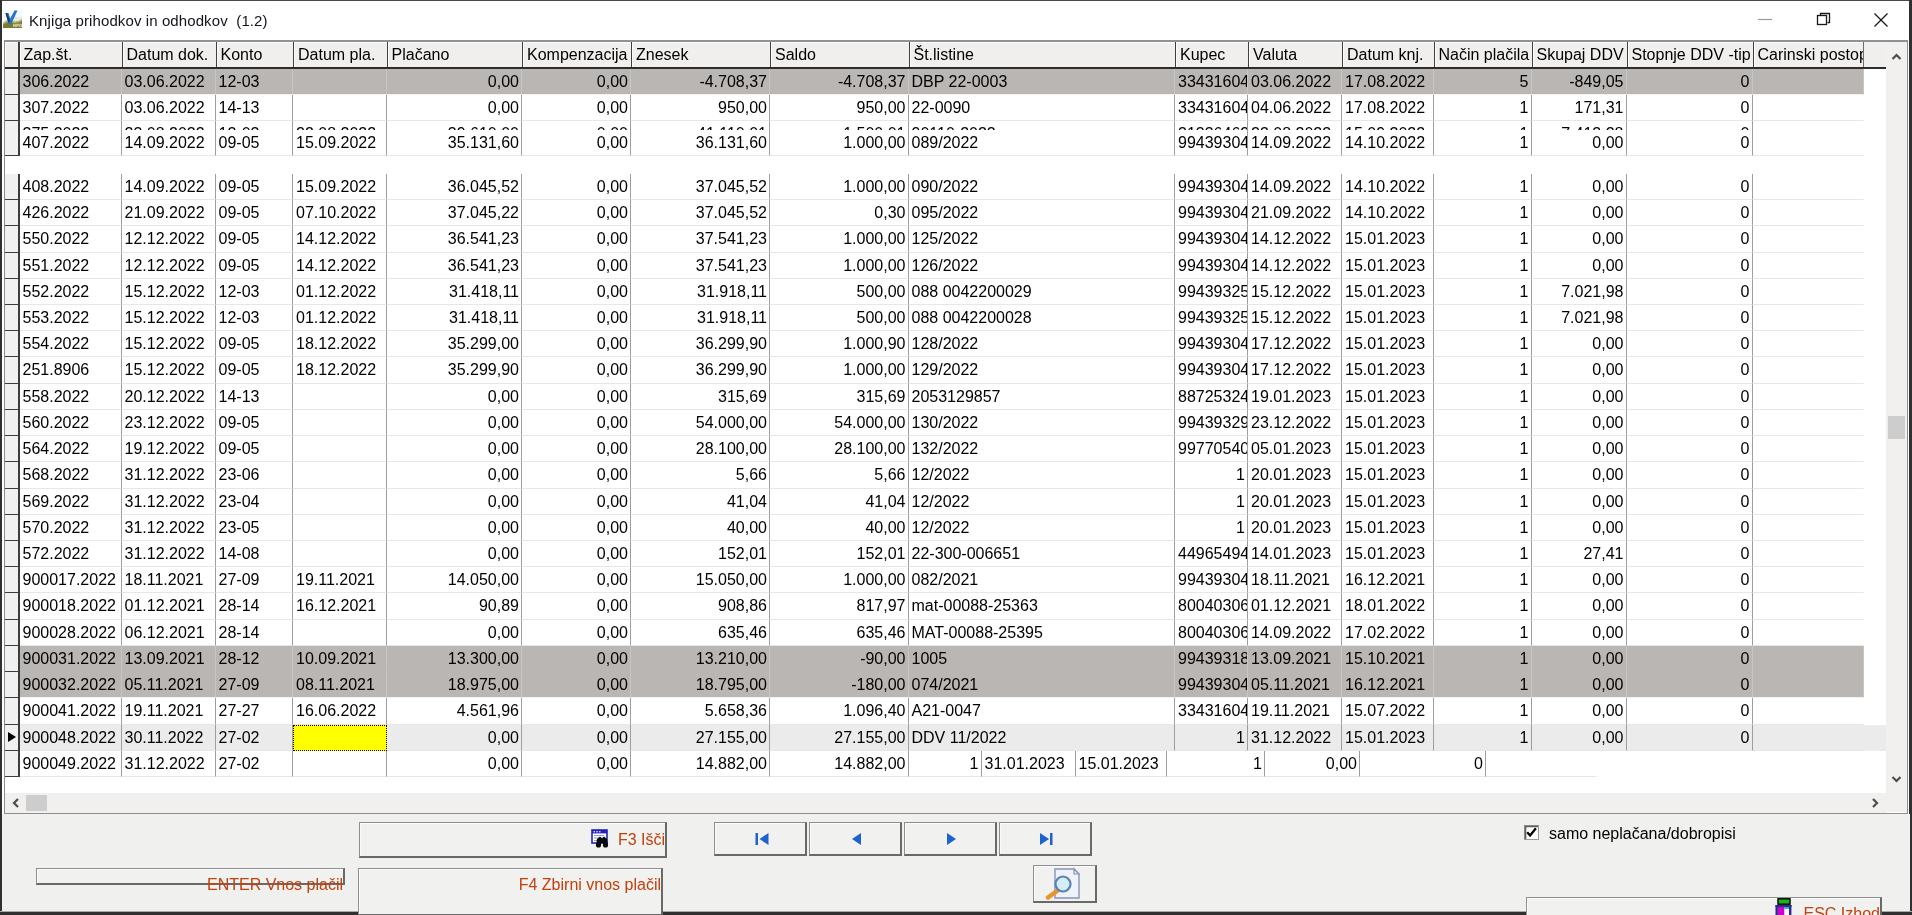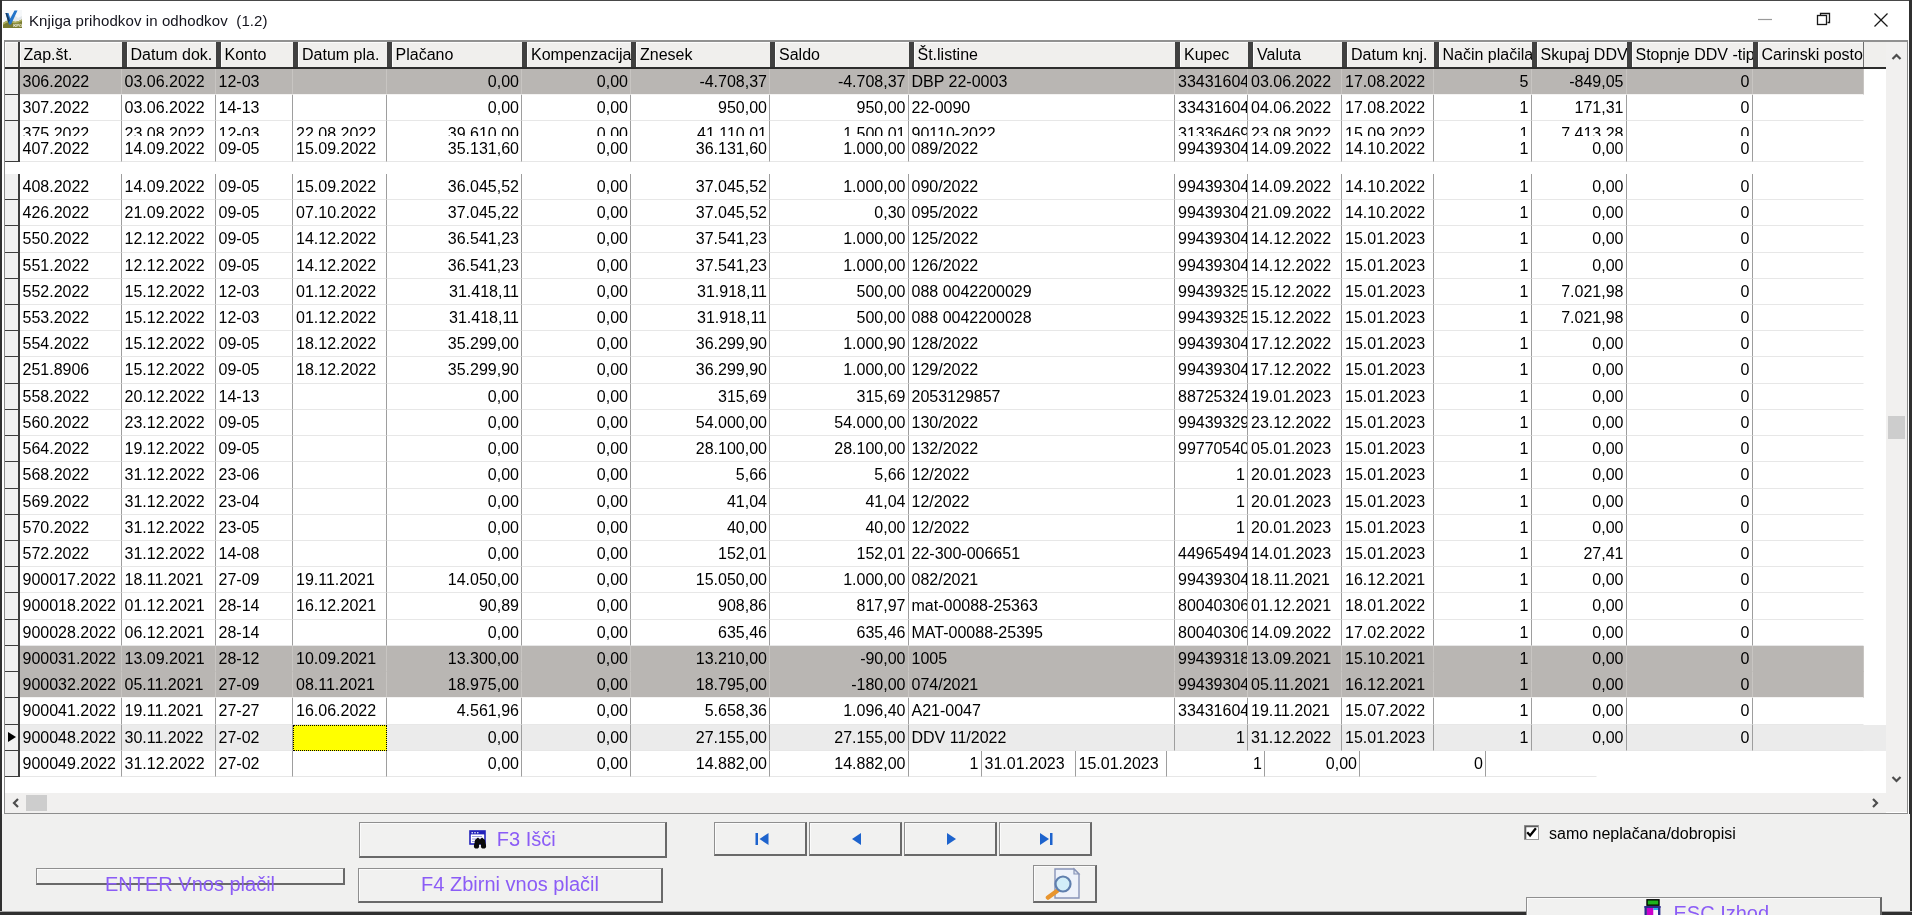--- a/index.html
+++ b/index.html
@@ -8,21 +8,21 @@
 #bT{left:0;top:0;width:1912px;height:1px;background:#484848}
 #bL{left:0;top:0;width:2px;height:915px;background:#303030}
 #bR{left:1909px;top:0;width:3px;height:915px;background:#303030}
 #bB1{left:0;top:911px;width:1912px;height:1px;background:#a8a8a8}
 #bB{left:0;top:912px;width:1912px;height:3px;background:#303030}
 
 #title{left:29px;top:12px;font-size:15px;color:#13131c;line-height:17px;letter-spacing:0.1px}
 
 #frame{left:4px;top:40px;width:1904px;height:774px;border:1px solid #8d8d8d;border-top:2px solid #919191;background:#fff}
 #head{left:5px;top:42px;width:1881px;height:25px;background:#f0efed;display:flex}
-.hc{height:25px;border-left:5px solid #404040;box-shadow:inset 1px 1px 0 #fcfcfc;
+.hc{height:25px;border-left:1px solid #404040;box-shadow:inset 1px 1px 0 #fcfcfc;
 padding:0 0 0 4px;font-size:16px;line-height:25px;white-space:nowrap;overflow:hidden;flex:none}
 .hc.w0{border-left:none;border-right:2px solid #3c3c3c}
 .hc.w1{border-left:none}
 .hc.w16{border-right:1px solid #6d6d6d}
 .c.w16{border-right-color:transparent}
 #headline{left:5px;top:67px;width:1881px;height:2px;background:#2d2d2d}
 #rows{left:5px;top:69px;width:1881px;height:708px;overflow:hidden;position:absolute}
 .row{position:absolute;left:0;width:1881px;height:26.3px;display:flex;background:#fff}
 .c{flex:none;height:26.3px;border-right:1px solid #9e9e9e;border-bottom:1px solid #e7e7e7;
 padding:0 2px 0 3px;font-size:16px;line-height:25.6px;white-space:nowrap;overflow:hidden;color:#000}
@@ -55,22 +55,22 @@
 .w15{width:126px}
 .w16{width:111px}
 
 #vsb{left:1886px;top:42px;width:21px;height:770px;background:#f1f0ef}
 #vthumb{left:1888px;top:416px;width:17px;height:23px;background:#cdcdcd}
 #hsb{left:5px;top:793px;width:1881px;height:20px;background:#f1f0ef}
 #hthumb{left:26px;top:795px;width:21px;height:16px;background:#cdcdcd}
 
 #panel{left:2px;top:814px;width:1908px;height:97px;background:#f0f0ef}
 .btn{position:absolute;background:#f1f1f0;border:1px solid #8f8f8f;border-right:2px solid #696969;
-border-bottom:2px solid #696969;box-shadow:inset 1px 1px 0 #fbfbfb;font-size:20px;color:#8b5cf6;
-text-align:center;white-space:nowrap}
+border-bottom:2px solid #696969;box-shadow:inset 1px 1px 0 #fbfbfb;font-size:16px;color:#c2410c;
+text-align:right;white-space:nowrap}
 #cblbl{left:1549px;top:825px;font-size:16px}
 </style></head><body>
 <div class="abs" id="bT"></div>
 <svg class="abs" style="left:3px;top:9px" width="20" height="20" viewBox="0 0 20 20">
 <rect x="0" y="1" width="19" height="18" fill="#f6f8fa"></rect>
 <path d="M5 9 L10 5 L15 9 L19 7 L19 11 L0 14 Z" fill="#e3e7ea"></path>
 <path d="M0 14 Q5 10.5 9 12 Q14 13.8 19 10.5 L19 19 L0 19 Z" fill="#787a30"></path>
 <path d="M0 14 Q5 10.5 9 12 Q14 13.8 19 10.5 L19 12 Q14 15 9 13.5 Q5 12 0 15.8 Z" fill="#b2b464"></path>
 <rect x="10" y="14" width="8.5" height="4" fill="#8a8c3e"></rect>
 <text x="10.2" y="17.8" font-size="4.2" fill="#eceadf" font-family="Liberation Sans" font-weight="bold">KPO</text>
@@ -159,21 +159,21 @@
       <div class="c w8 r">1.500,01</div>
       <div class="c w9">90110-2022</div>
       <div class="c w10 r">31336469</div>
       <div class="c w11">23.08.2022</div>
       <div class="c w12">15.09.2022</div>
       <div class="c w13 r">1</div>
       <div class="c w14 r">7.413,28</div>
       <div class="c w15 r">0</div>
       <div class="c w16"></div>
     </div>
-<div class="row" style="top:67px">
+<div class="row" style="top:61px">
       <div class="c w0 ind"></div>
       <div class="c w1">407.2022</div>
       <div class="c w2">14.09.2022</div>
       <div class="c w3">09-05</div>
       <div class="c w4">15.09.2022</div>
       <div class="c w5 r">35.131,60</div>
       <div class="c w6 r">0,00</div>
       <div class="c w7 r">36.131,60</div>
       <div class="c w8 r">1.000,00</div>
       <div class="c w9">089/2022</div>
@@ -667,21 +667,21 @@
 <div class="btn" style="left:904px;top:822px;width:93px;height:34px">
 <svg width="93" height="30" viewBox="0 0 93 30">
       <path d="M42 10 L42 22 L51 16 Z" fill="#1d63cd"></path>
     </svg></div>
 <div class="btn" style="left:999px;top:822px;width:93px;height:34px">
 <svg width="93" height="30" viewBox="0 0 93 30">
       <path d="M40 10 L40 22 L49 16 Z" fill="#1d63cd"></path>
       <rect x="50" y="10" width="2.5" height="12" fill="#1d63cd"></rect>
     </svg></div>
 <div class="btn" style="left:36px;top:868px;width:309px;height:17px;line-height:31px">ENTER Vnos plačil</div>
-<div class="btn" style="left:358px;top:868px;width:305px;height:35px;line-height:31px">F4 Zbirni vnos plačil</div>
+<div class="btn" style="left:358px;top:868px;width:305px;height:48px;line-height:31px">F4 Zbirni vnos plačil</div>
 <div class="btn" style="left:1033px;top:865px;width:64px;height:38px">
 <svg width="60" height="34" viewBox="0 0 60 34">
 <path d="M20 3 L39 3 L44 8 L44 32 L20 32 Z" fill="#eef2fa" stroke="#8894b8" stroke-width="1.4"></path>
 <path d="M39 3 L39 8 L44 8 Z" fill="#dde4f2" stroke="#8894b8" stroke-width="1.2"></path>
 <line x1="22" y1="25" x2="13" y2="31.5" stroke="#e8952e" stroke-width="4.5" stroke-linecap="round"></line>
 <circle cx="28" cy="18" r="7.5" fill="#cfeef8" fill-opacity="0.92" stroke="#5f7fae" stroke-width="2.2"></circle>
 </svg></div>
 <div class="btn" style="left:1526px;top:897px;width:356px;height:38px;line-height:30px">
 <svg style="vertical-align:-5px" width="30" height="26" viewBox="0 0 30 26">
 <rect x="9" y="0.8" width="12" height="5.4" fill="#1db31d" stroke="#000" stroke-width="1.4"></rect>

